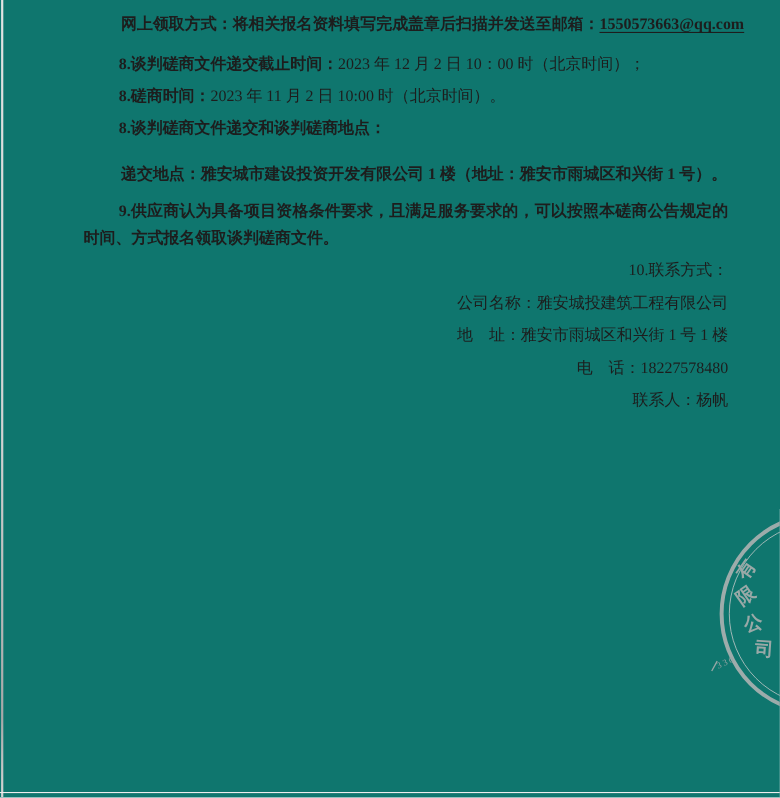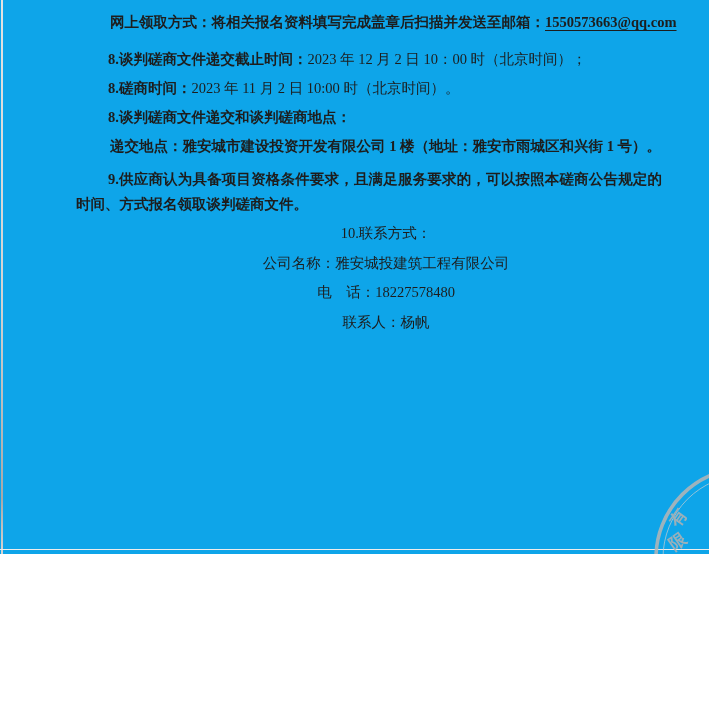--- a/index.html
+++ b/index.html
@@ -1,19 +1,19 @@
 <!DOCTYPE html>
 <html><head>
 <meta charset="utf-8">
 <style>
   html,body{margin:0;padding:0;background:#ffffff;}
   .page{
     position:relative;
-    width:709px;height:554px;
-    background:#0ea5e9;
+    width:709px;height:725px;
+    background:#0f766e;
     overflow:hidden;
     font-family:"Liberation Serif","DejaVu Serif",serif;
     font-size:14.5px;
     color:#1d1d1d;
   }
   .edge-left{
     position:absolute;left:1px;top:0;height:100%;width:2px;
     background:linear-gradient(#e3e3e3,#d2d2d2 55%,#a8a8a8 90%,#d6d6d6);
   }
   .edge-bottom{
@@ -38,26 +38,26 @@
     padding-bottom:1px;
   }
   .u-pad{
     display:inline-block;width:16px;
     border-bottom:1.6px solid #111;
     height:1em;vertical-align:bottom;
   }
   .period{margin-left:4px;}
   .item{line-height:29px;text-indent:32px;}
   .item-first{margin-top:6px;}
-  .locations{margin-top:3px;}
+  .locations{margin-top:16px;}
   .loc{line-height:22px;text-indent:34px;}
   .p-nine{margin-top:10px;line-height:25px;text-indent:32px;font-weight:bold;}
   .p-signup{margin-top:8px;line-height:30px;text-indent:48px;font-weight:bold;}
   .contact{margin-top:2px;}
-  .contact p{line-height:29.5px;text-indent:34px;text-align:center;}
+  .contact p{line-height:29.5px;text-indent:34px;text-align:right;}
   .seal{
     position:absolute;left:600px;top:462px;width:109px;height:195px;
     pointer-events:none;
   }
 </style>
 </head>
 <body>
 
 <div class="page">
   <div class="edge-left"></div>
@@ -78,20 +78,21 @@
     <div class="locations">
       <p class="loc b">递交地点：雅安城市建设投资开发有限公司 1 楼（地址：雅安市雨城区和兴街 1 号）。</p>
     </div>
 
     <p class="p-nine">9.供应商认为具备项目资格条件要求，且满足服务要求的，可以按照本磋商公告规定的时间、方式报名领取谈判磋商文件。</p>
 
 
     <div class="contact">
       <p>10.联系方式：</p>
       <p>公司名称：雅安城投建筑工程有限公司</p>
+      <p>地　址：雅安市雨城区和兴街 1 号 1 楼</p>
       <p>电　话：18227578480</p>
       <p>联系人：杨帆</p>
     </div>
   </div>
 
   <svg class="seal" viewBox="600 462 109 195" width="109" height="195">
     <g opacity="0.85">
       <circle cx="746" cy="558" r="90" fill="none" stroke="#b6b6b6" stroke-width="3.6"></circle>
       <circle cx="746" cy="558" r="83" fill="none" stroke="#cfcfcf" stroke-width="0.8"></circle>
       <text x="678" y="528" font-size="17" font-weight="bold" fill="#b2b2b2" transform="rotate(-55 678 528)">有</text>

